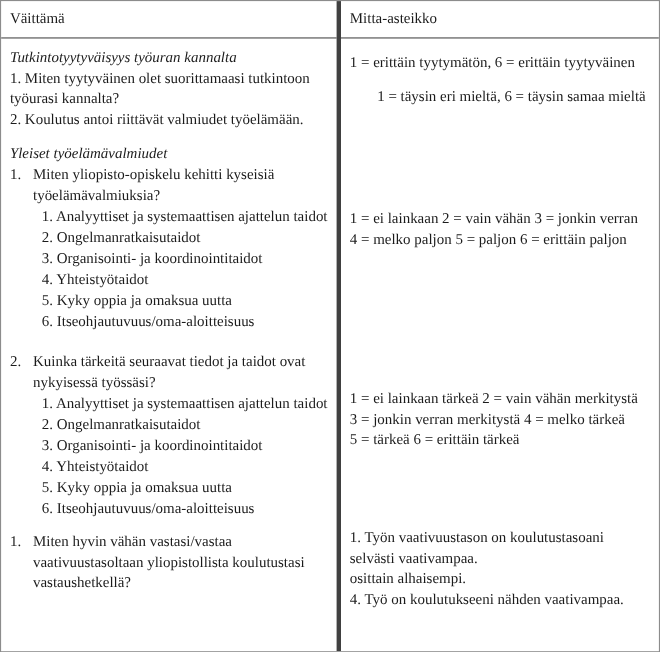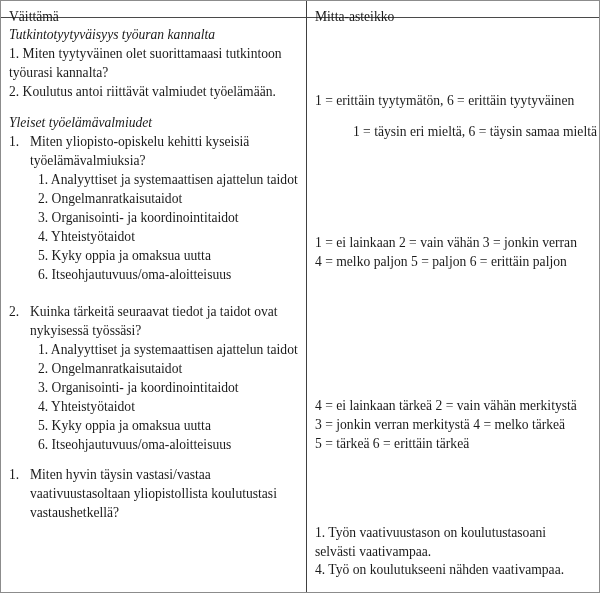--- a/index.html
+++ b/index.html
@@ -10,39 +10,39 @@
     border:1px solid #8c8c8c;
     background:#fff;
     font-family:"Liberation Serif","DejaVu Serif",serif;
     font-size:13.6px;
     line-height:19px;
     color:#1b1b1b;
     display:flex;
     overflow:hidden;
   }
   .col-left{width:305px;box-sizing:border-box;display:flex;flex-direction:column;}
-  .col-right{flex:1;box-sizing:border-box;border-left:1px solid #404040;position:relative;}
+  .col-right{flex:1;box-sizing:border-box;border-left:4px solid #404040;position:relative;}
   .header-cell{
     box-sizing:border-box;
-    height:17px;
+    height:34px;
     padding:6px 0 0 8px;
     border-bottom:1px solid #4a4a4a;
   }
   .col-right .header-cell{padding-left:8px;}
   .body-left{padding:7px 3px 0 8px;}
   .heading{font-style:italic;}
   .line{white-space:nowrap;}
   .numline{display:flex;}
   .numline .num{width:21px;flex:0 0 21px;}
   .cont{margin-left:21px;}
   .subs{margin-left:29px;}
   .sec-b{margin-top:12px;}
   .sec-c{margin-top:18px;}
   .sec-d{margin-top:11px;}
-  .rblock{position:absolute;left:8px;right:2px;margin-top:44px;}
+  .rblock{position:absolute;left:8px;right:12px;}
   .rb-scale1{top:46px;}
   .rb-scale2{top:77px;text-align:right;}
   .rb-scale3{top:188px;}
   .rb-scale4{top:351px;}
   .rb-options{top:479px;line-height:18.5px;}
 </style>
 </head>
 <body>
 
 <div class="page">
@@ -88,46 +88,47 @@
           <div class="line">3. Organisointi- ja koordinointitaidot</div>
           <div class="line">4. Yhteistyötaidot</div>
           <div class="line">5. Kyky oppia ja omaksua uutta</div>
           <div class="line">6. Itseohjautuvuus/oma-aloitteisuus</div>
         </div>
       </div>
 
       <div class="sec-d">
         <div class="numline">
           <span class="num">1.</span>
-          <span class="line">Miten hyvin täysin vastasi/vastaa</span>
+          <span class="line">Miten hyvin vähän vastasi/vastaa</span>
         </div>
         <div class="cont line">vaativuustasoltaan yliopistollista koulutustasi</div>
         <div class="cont line">vastaushetkellä?</div>
       </div>
 
     </div>
   </div>
 
   <div class="col-right">
     <div class="header-cell">Mitta-asteikko</div>
 
     <div class="rblock rb-scale1 line">1 = erittäin tyytymätön, 6 = erittäin tyytyväinen</div>
     <div class="rblock rb-scale2 line">1 = täysin eri mieltä, 6 = täysin samaa mieltä</div>
 
     <div class="rblock rb-scale3">
       <div class="line">1 = ei lainkaan 2 = vain vähän 3 = jonkin verran</div>
       <div class="line">4 = melko paljon 5 = paljon 6 = erittäin paljon</div>
     </div>
 
     <div class="rblock rb-scale4">
-      <div class="line">4 = ei lainkaan tärkeä 2 = vain vähän merkitystä</div>
+      <div class="line">1 = ei lainkaan tärkeä 2 = vain vähän merkitystä</div>
       <div class="line">3 = jonkin verran merkitystä 4 = melko tärkeä</div>
       <div class="line">5 = tärkeä 6 = erittäin tärkeä</div>
     </div>
 
     <div class="rblock rb-options">
       <div class="line">1. Työn vaativuustason on koulutustasoani</div>
       <div class="line">selvästi vaativampaa.</div>
+      <div class="line">osittain alhaisempi.</div>
       <div class="line">4. Työ on koulutukseeni nähden vaativampaa.</div>
     </div>
   </div>
 
 </div>
 
 </body></html>

